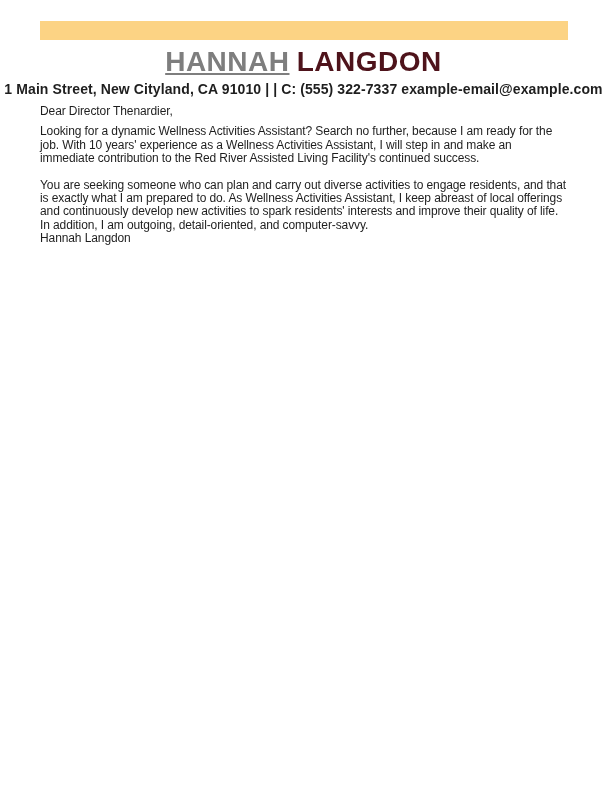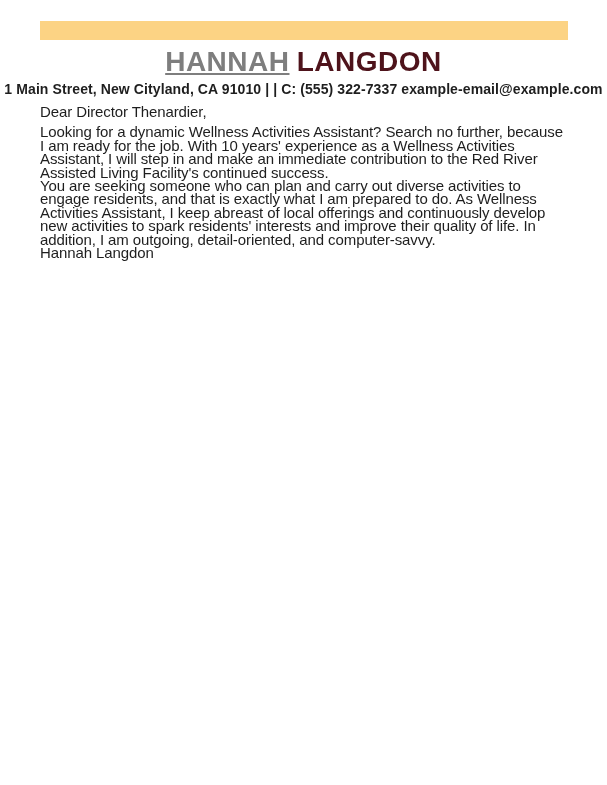--- a/index.html
+++ b/index.html
@@ -54,28 +54,28 @@
     line-height: 11px;
     font-weight: bold;
     color: var(--text-color, #1E1E1E);
     letter-spacing: 0.1px;
   }
   .letter {
     position: absolute;
     top: 105px;
     left: 40px;
     width: 528px;
-    font-size: 15px;
+    font-size: 12px;
     line-height: 13.4px;
     letter-spacing: -0.1px;
     color: var(--text-color, #1E1E1E);
   }
   .letter p { margin: 0; }
   .letter .salutation { margin-bottom: 7px; }
-  .letter .para-1 { }
+  .letter .para-1 { margin-bottom: 13px; }
   .letter .para-2 { margin-bottom: 0; }
   .letter .para-3 { margin-bottom: 5px; }
   .letter .closing { margin-bottom: 30px; }
   .letter .signature { margin: 0; }
 </style>
 </head>
 <body>
 
 <div class="page">
   <div class="accent-bar"></div>

